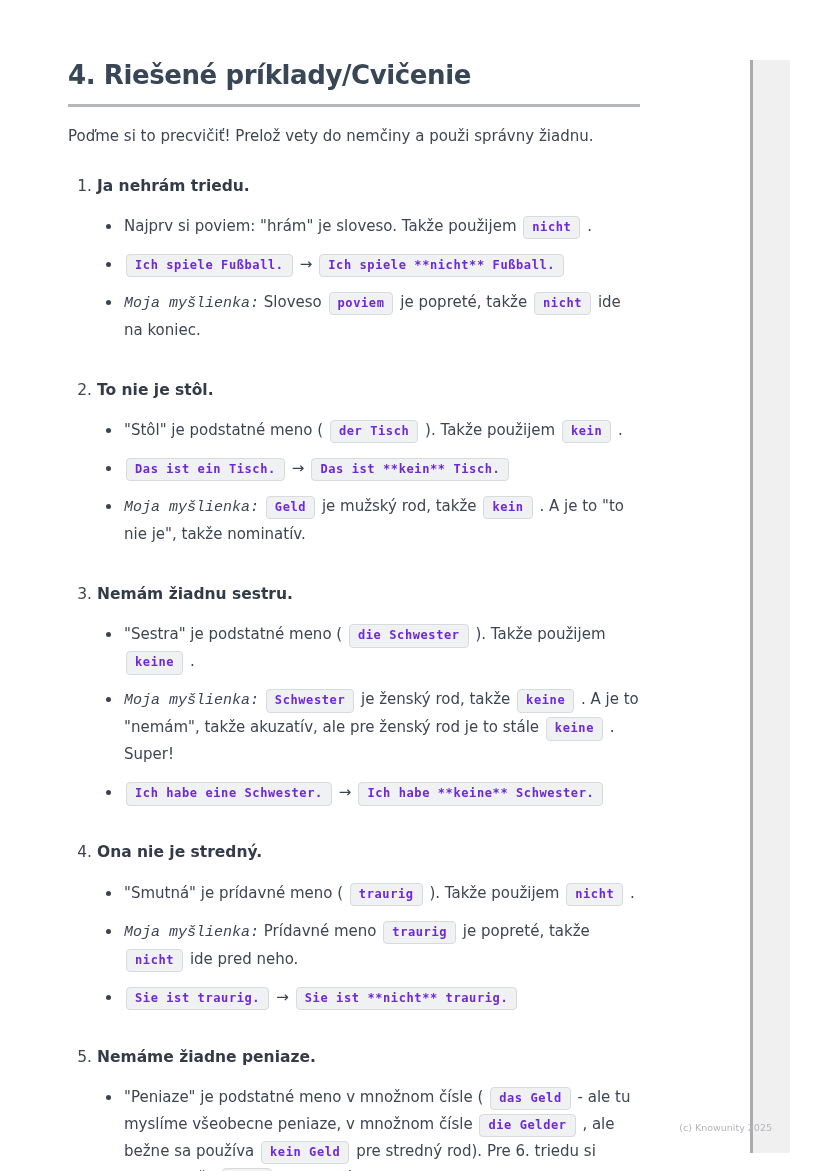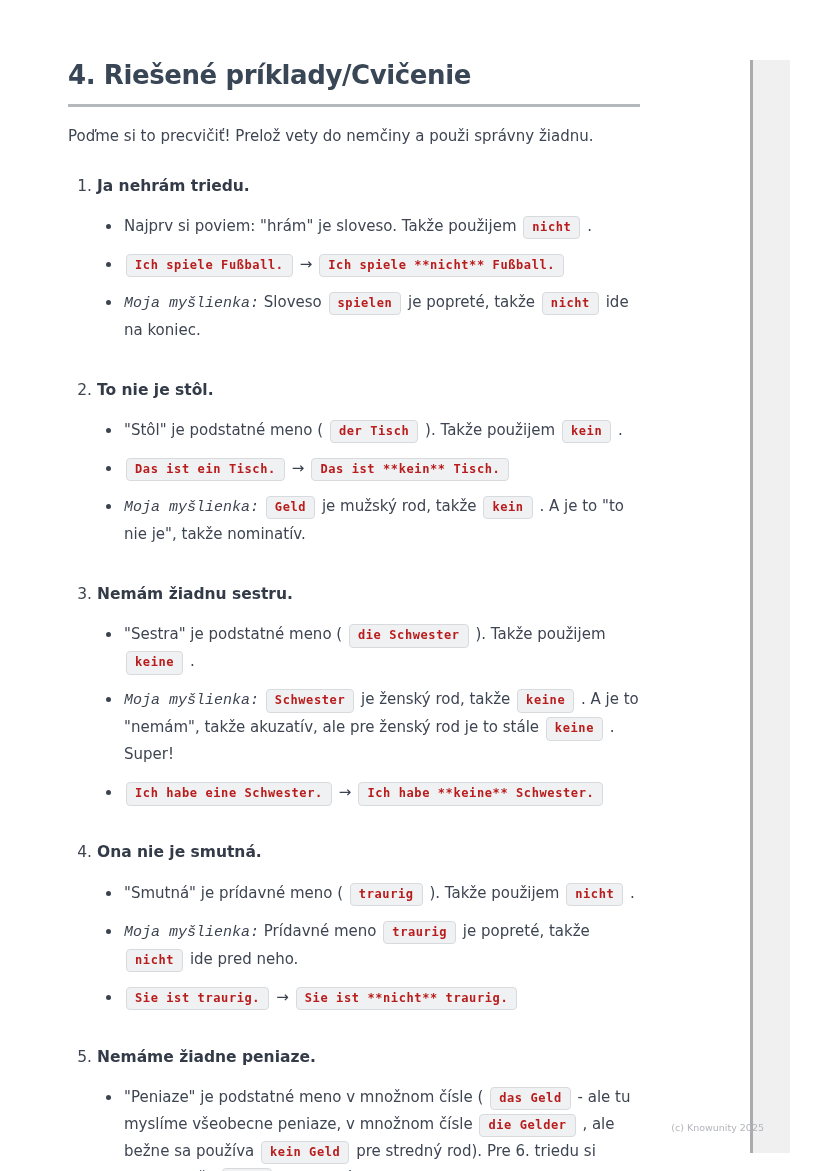--- a/index.html
+++ b/index.html
@@ -79,21 +79,21 @@
   .code {
     display: inline-block;
     font-family: "DejaVu Sans Mono", monospace;
     font-size: 12px;
     font-weight: bold;
     letter-spacing: 0.6px;
     background: #f0f1f2;
     border: 1px solid #d8dbde;
     border-radius: 4px;
     padding: 2px 8px 3px 8px;
-    color: #b91c1c;
+    color: #6d28d9;
     white-space: nowrap;
     line-height: 1.35;
     margin: 0 2px;
     vertical-align: baseline;
   }
   .em { font-style: italic; font-family: Liberation Mono, monospace; }
   .arrow {
     display: inline-block;
     margin: 0 5px;
     color: #3c4350;
@@ -103,21 +103,21 @@
     position: absolute;
     left: 750px;
     top: 40px;
     width: 37px;
     height: 1093px;
     background: #f0f0f1;
     border-left: 3px solid #a9abae;
   }
   .watermark {
     position: absolute;
-    right: 64px;
+    right: 56px;
     top: 1102px;
     font-size: 9.5px;
     color: #b2b5b9;
     z-index: 2;
   }
 </style>
 </head>
 <body>
 
 <div class="page">
@@ -126,21 +126,21 @@
     <div class="title-rule"></div>
     <p class="intro">Poďme si to precvičiť! Prelož vety do nemčiny a použi správny žiadnu.</p>
     <div>
         <div class="exercise">
           <span class="ex-num">1.</span>
           <div class="ex-body">
             <div class="ex-title">Ja nehrám triedu.</div>
             <div class="bullets">
               <div class="bullet"><span class="dot"></span><span>Najprv si poviem: "hrám" je sloveso. Takže použijem </span><span class="code">nicht</span><span> .</span></div>
               <div class="bullet"><span class="dot"></span><span class="code">Ich spiele Fußball.</span><span class="arrow">→</span><span class="code">Ich spiele **nicht** Fußball.</span></div>
-              <div class="bullet"><span class="dot"></span><span class="em">Moja myšlienka:</span><span> Sloveso </span><span class="code">spielen</span><span> je popreté, takže </span><span class="code">nicht</span><span> ide na koniec.</span></div>
+              <div class="bullet"><span class="dot"></span><span class="em">Moja myšlienka:</span><span> Sloveso </span><span class="code">poviem</span><span> je popreté, takže </span><span class="code">nicht</span><span> ide na koniec.</span></div>
             </div>
           </div>
         </div>
         <div class="exercise">
           <span class="ex-num">2.</span>
           <div class="ex-body">
             <div class="ex-title">To nie je stôl.</div>
             <div class="bullets">
               <div class="bullet"><span class="dot"></span><span>"Stôl" je podstatné meno ( </span><span class="code">der Tisch</span><span> ). Takže použijem </span><span class="code">kein</span><span> .</span></div>
               <div class="bullet"><span class="dot"></span><span class="code">Das ist ein Tisch.</span><span class="arrow">→</span><span class="code">Das ist **kein** Tisch.</span></div>
@@ -155,21 +155,21 @@
             <div class="bullets">
               <div class="bullet"><span class="dot"></span><span>"Sestra" je podstatné meno ( </span><span class="code">die Schwester</span><span> ). Takže použijem </span><span class="code">keine</span><span> .</span></div>
               <div class="bullet"><span class="dot"></span><span class="em">Moja myšlienka:</span><span> </span><span class="code">Schwester</span><span> je ženský rod, takže </span><span class="code">keine</span><span> . A je to "nemám", takže akuzatív, ale pre ženský rod je to stále </span><span class="code">keine</span><span> . Super!</span></div>
               <div class="bullet"><span class="dot"></span><span class="code">Ich habe eine Schwester.</span><span class="arrow">→</span><span class="code">Ich habe **keine** Schwester.</span></div>
             </div>
           </div>
         </div>
         <div class="exercise">
           <span class="ex-num">4.</span>
           <div class="ex-body">
-            <div class="ex-title">Ona nie je smutná.</div>
+            <div class="ex-title">Ona nie je stredný.</div>
             <div class="bullets">
               <div class="bullet"><span class="dot"></span><span>"Smutná" je prídavné meno ( </span><span class="code">traurig</span><span> ). Takže použijem </span><span class="code">nicht</span><span> .</span></div>
               <div class="bullet"><span class="dot"></span><span class="em">Moja myšlienka:</span><span> Prídavné meno </span><span class="code">traurig</span><span> je popreté, takže </span><span class="code">nicht</span><span> ide pred neho.</span></div>
               <div class="bullet"><span class="dot"></span><span class="code">Sie ist traurig.</span><span class="arrow">→</span><span class="code">Sie ist **nicht** traurig.</span></div>
             </div>
           </div>
         </div>
         <div class="exercise">
           <span class="ex-num">5.</span>
           <div class="ex-body">

